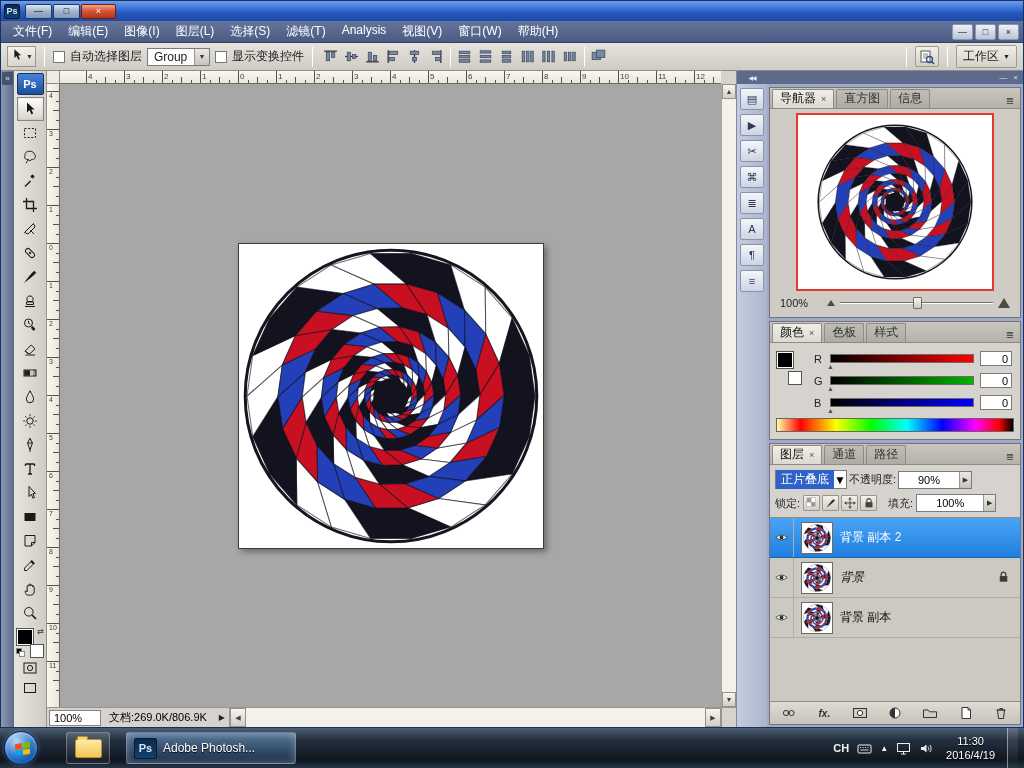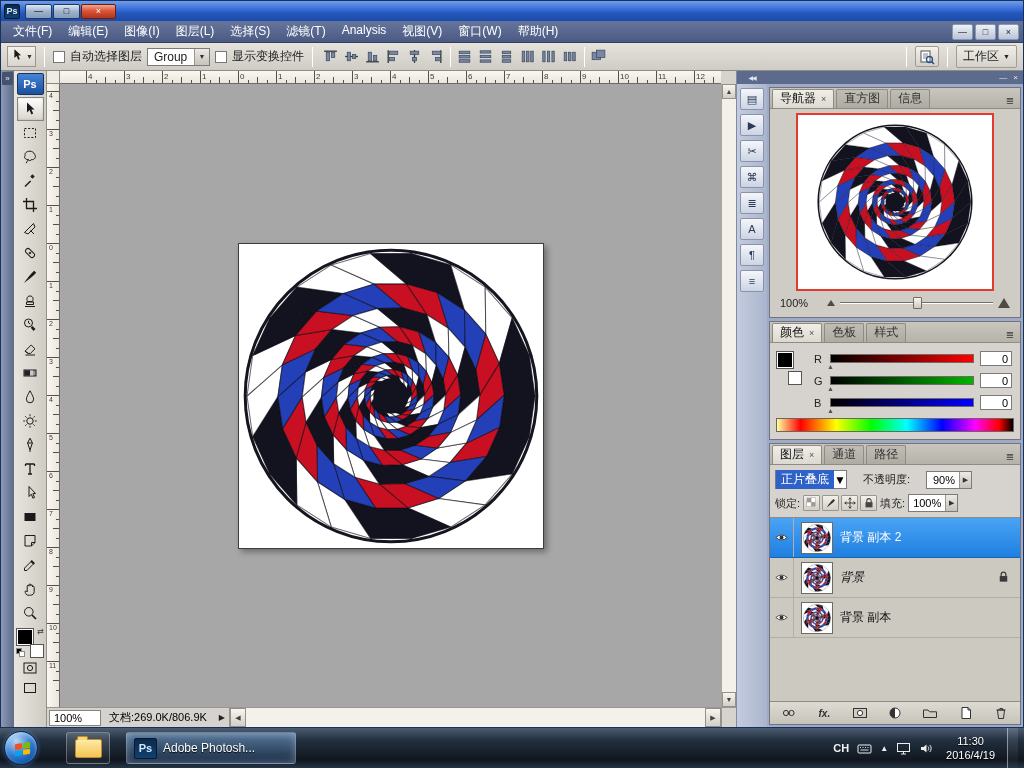--- a/index.html
+++ b/index.html
@@ -90,25 +90,25 @@
 #color-body{padding:8px 6px 2px;display:flex;gap:8px}
 #color-swatches{width:30px;height:36px;position:relative;flex:0 0 auto}
 #color-sliders{flex:1;display:flex;flex-direction:column;gap:7px;padding-right:2px}
 .ch-row{display:flex;align-items:center;gap:6px;height:15px}
 .ch-label{width:10px;font-size:11px;color:#222}
 .ch-track{flex:1;height:9px;border:1px solid #6f6b64;position:relative}
 .ch-thumb{position:absolute;left:-4px;top:8px;font-size:7px;color:#56524b;line-height:7px}
 .ch-value{width:32px;height:15px;background:#fff;border:1px solid #7b7b7b;font-size:11px;text-align:right;padding:1px 3px}
 #spectrum{height:14px;margin:6px 6px 7px;border:1px solid #666;background:linear-gradient(90deg,#ffff9e 0%,#ff0000 10%,#ffff00 25%,#00ff00 40%,#00ffff 55%,#0000ff 70%,#ff00ff 84%,#ff0000 94%,#000 100%)}
 #layers-group{flex:1;display:flex;flex-direction:column;overflow:hidden}
-#blend-row{display:flex;align-items:center;gap:16px;padding:5px 5px 3px}
+#blend-row{display:flex;align-items:center;gap:2px;padding:5px 5px 3px}
 #blend-dd{display:flex;border:1px solid #7b7b7b;background:#fff;height:19px;align-items:center}
 #blend-val{padding:1px 5px;background:var(--blend-hl);color:#fff;font-size:12px;min-width:58px;white-space:nowrap}
 .num-box{display:flex;border:1px solid #7b7b7b;background:#fff;height:18px;align-items:center}
-.num-box .nval{padding:0 4px;font-size:11px;min-width:32px;text-align:right}
+.num-box .nval{padding:0 19px;font-size:11px;min-width:32px;text-align:right}
 .num-box .narr{width:12px;height:16px;font-size:7px;text-align:center;line-height:16px;color:#333;background:linear-gradient(#eceae4,#c6c3bb);border-left:1px solid #9a968f}
 .small-label{font-size:11px;color:#222;white-space:nowrap}
 #lock-row{display:flex;align-items:center;gap:3px;padding:2px 5px 5px;border-bottom:1px solid #8f8b84}
 .lock-ico{width:17px;height:16px;border:1px solid #9a968f;background:linear-gradient(#f2f0e9,#d2cfc7);display:flex;align-items:center;justify-content:center;border-radius:1px}
 #layer-list{flex:1;background:#ccc9c1;overflow:hidden;display:flex;flex-direction:column}
 .layer-row{height:40px;display:flex;align-items:center;border-bottom:1px solid #b1aea6;background:#ccc9c1;color:#111;flex:0 0 auto}
 .layer-row.sel{background:linear-gradient(#4aa4f5,var(--sel));color:#fff;border-bottom-color:#1565b5}
 .eye-cell{width:24px;height:100%;display:flex;align-items:center;justify-content:center;border-right:1px solid #b1aea6;flex:0 0 auto}
 .layer-thumb{width:32px;height:32px;background:#fff;border:1px solid #6f6b64;margin:0 7px;display:flex;align-items:center;justify-content:center;overflow:hidden;flex:0 0 auto}
 .layer-name{font-size:12px;flex:1;white-space:nowrap;overflow:hidden}
@@ -1277,21 +1277,21 @@
                     <path d="M8 2 L8 14 M2 8 H14 M8 2 L6.5 4 M8 2 L9.5 4 M8 14 L6.5 12 M8 14 L9.5 12 M2 8 L4 6.5 M2 8 L4 9.5 M14 8 L12 6.5 M14 8 L12 9.5" stroke="#333" fill="none"></path>
                   </svg>
                 </span>
                 <span class="lock-ico">
                   <svg width="14" height="14" viewBox="0 0 16 16">
                     <rect x="4" y="7" width="8" height="6" fill="#444"></rect>
                     <path d="M5.5 7 V5.5 a2.5 2.5 0 0 1 5 0 V7" fill="none" stroke="#444" stroke-width="1.2"></path>
                   </svg>
                 </span>
               </span>
-            <span class="small-label" style="">填充:</span>
+            <span class="small-label" style="margin-left:8px">填充:</span>
             <div class="num-box">
               <span class="nval">100%</span>
               <span class="narr">▶</span>
             </div>
           </div>
           <div id="layer-list">
               <div class="layer-row sel">
                 <div class="eye-cell">
                   <svg width="15" height="13" viewBox="0 0 16 16">
                     <path d="M1 8 Q8 2 15 8 Q8 14 1 8 Z" fill="#fefefe" stroke="#333"></path>

